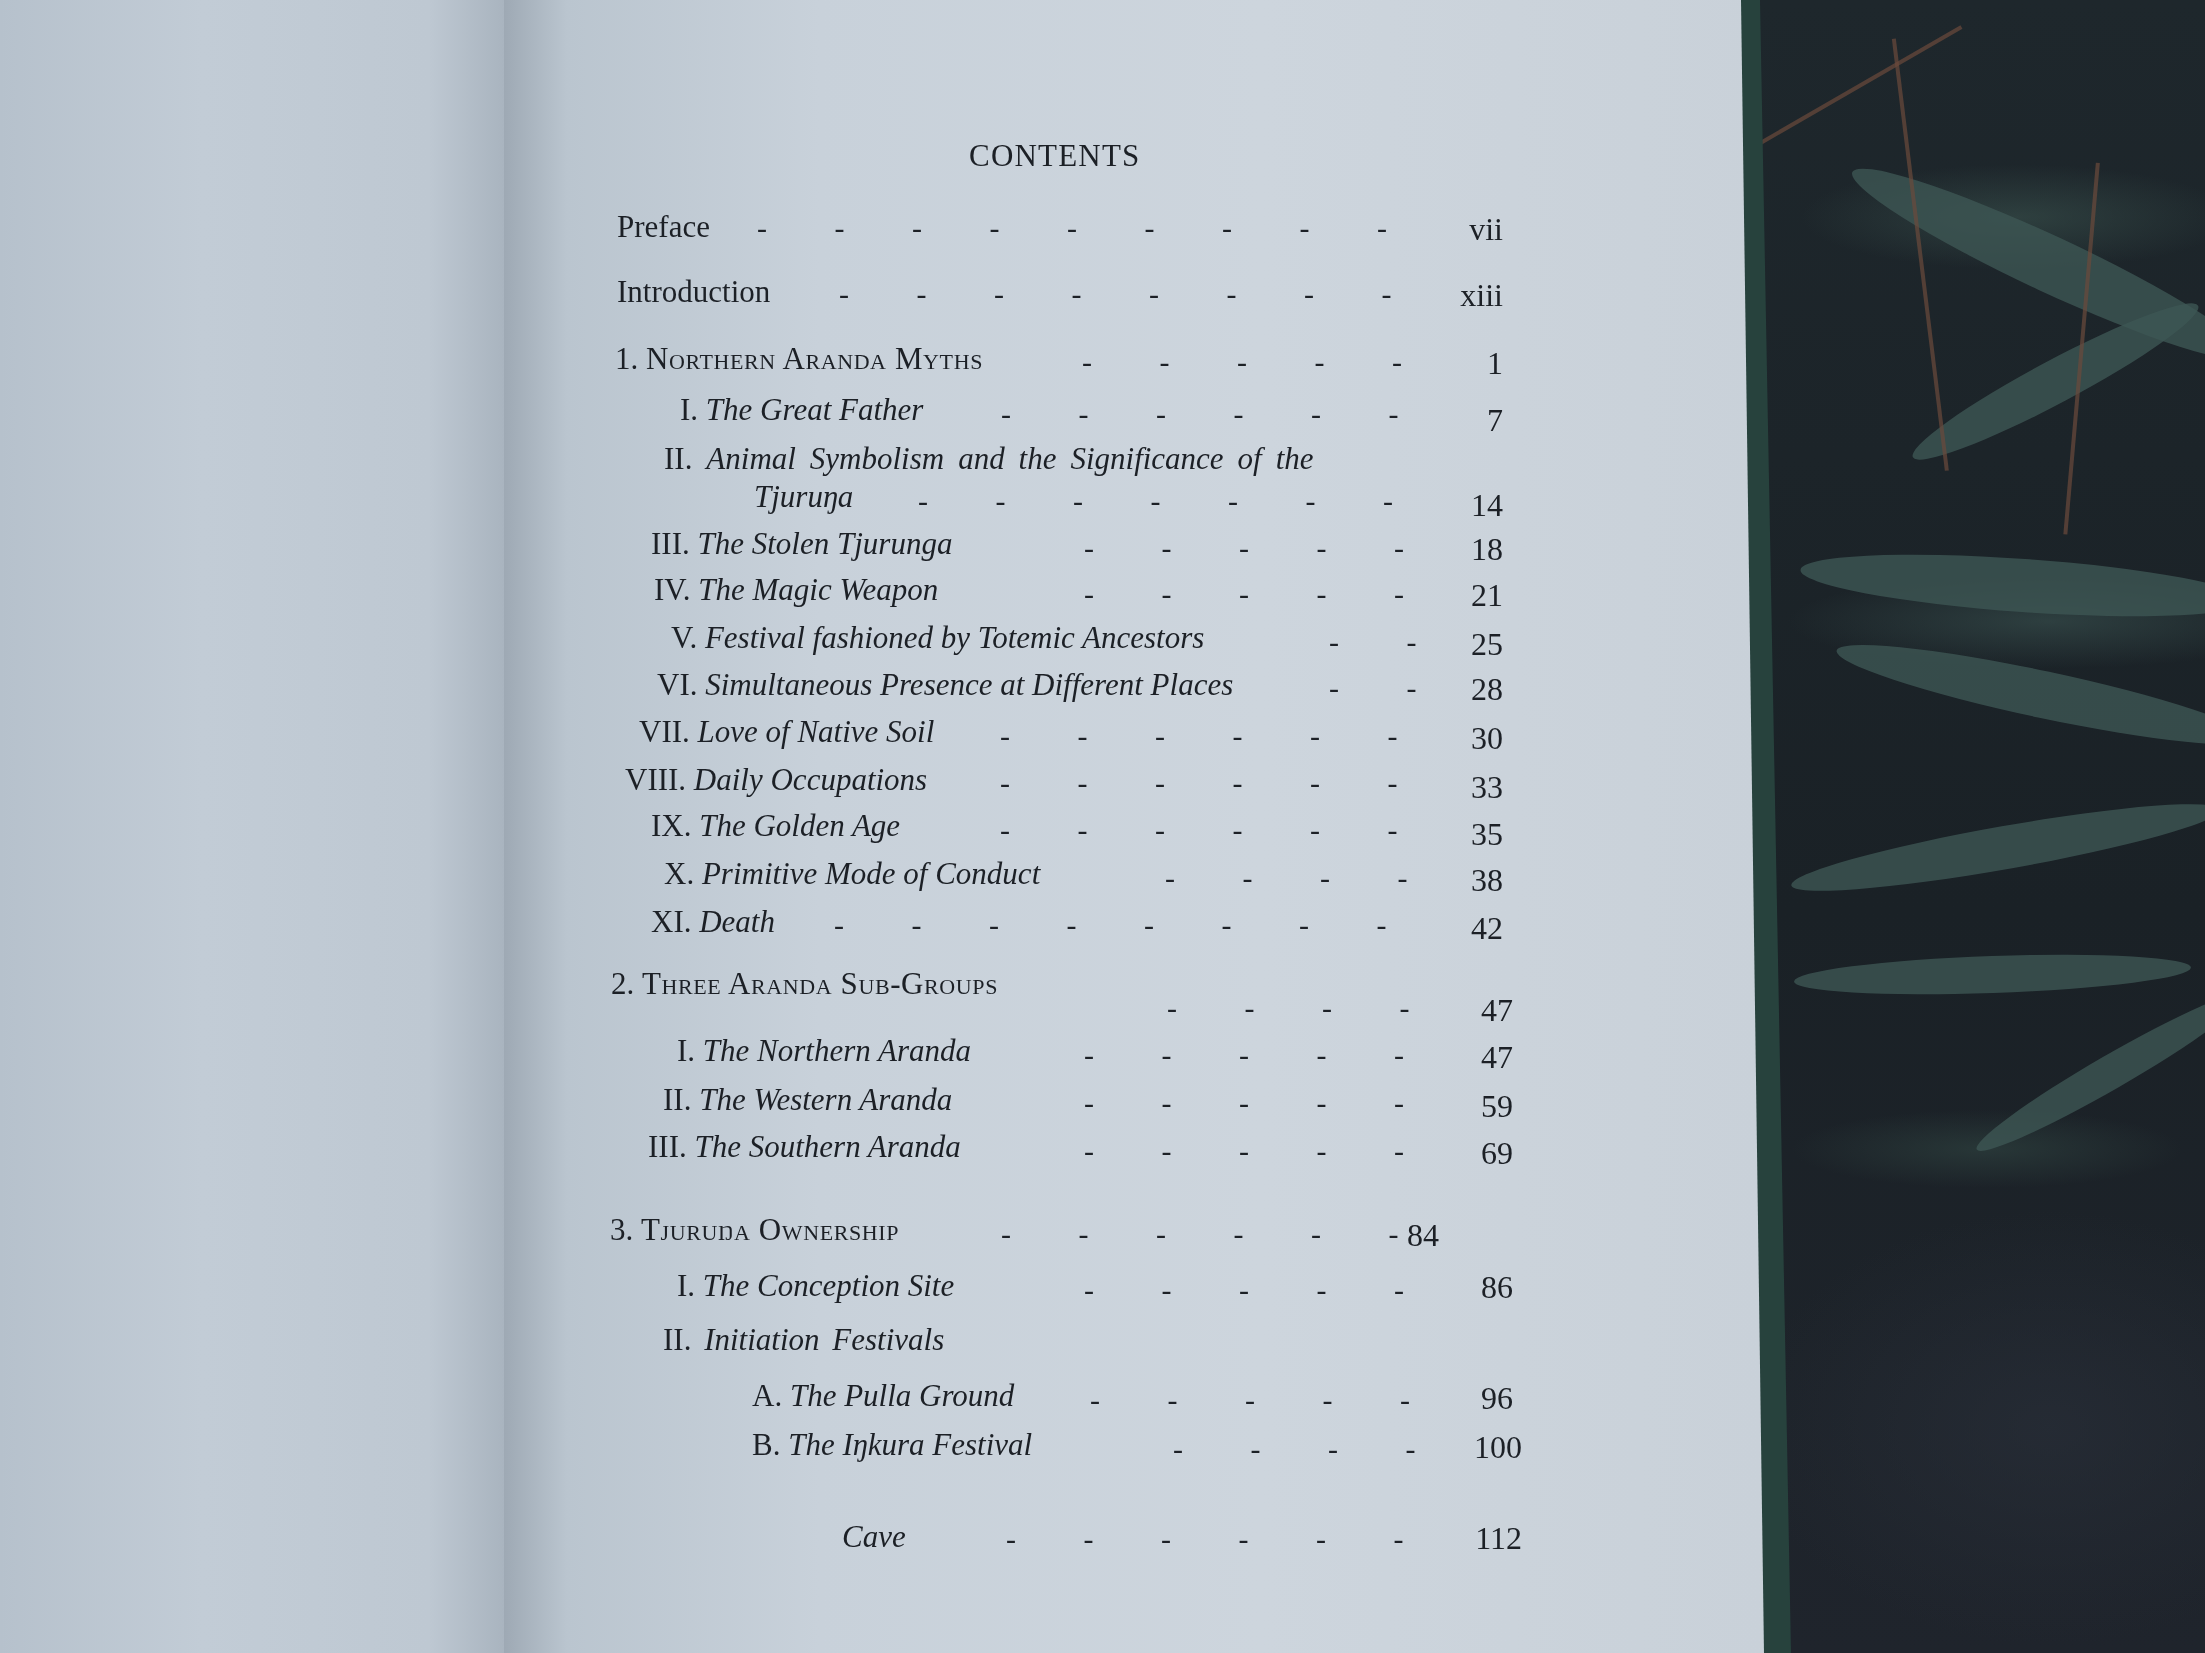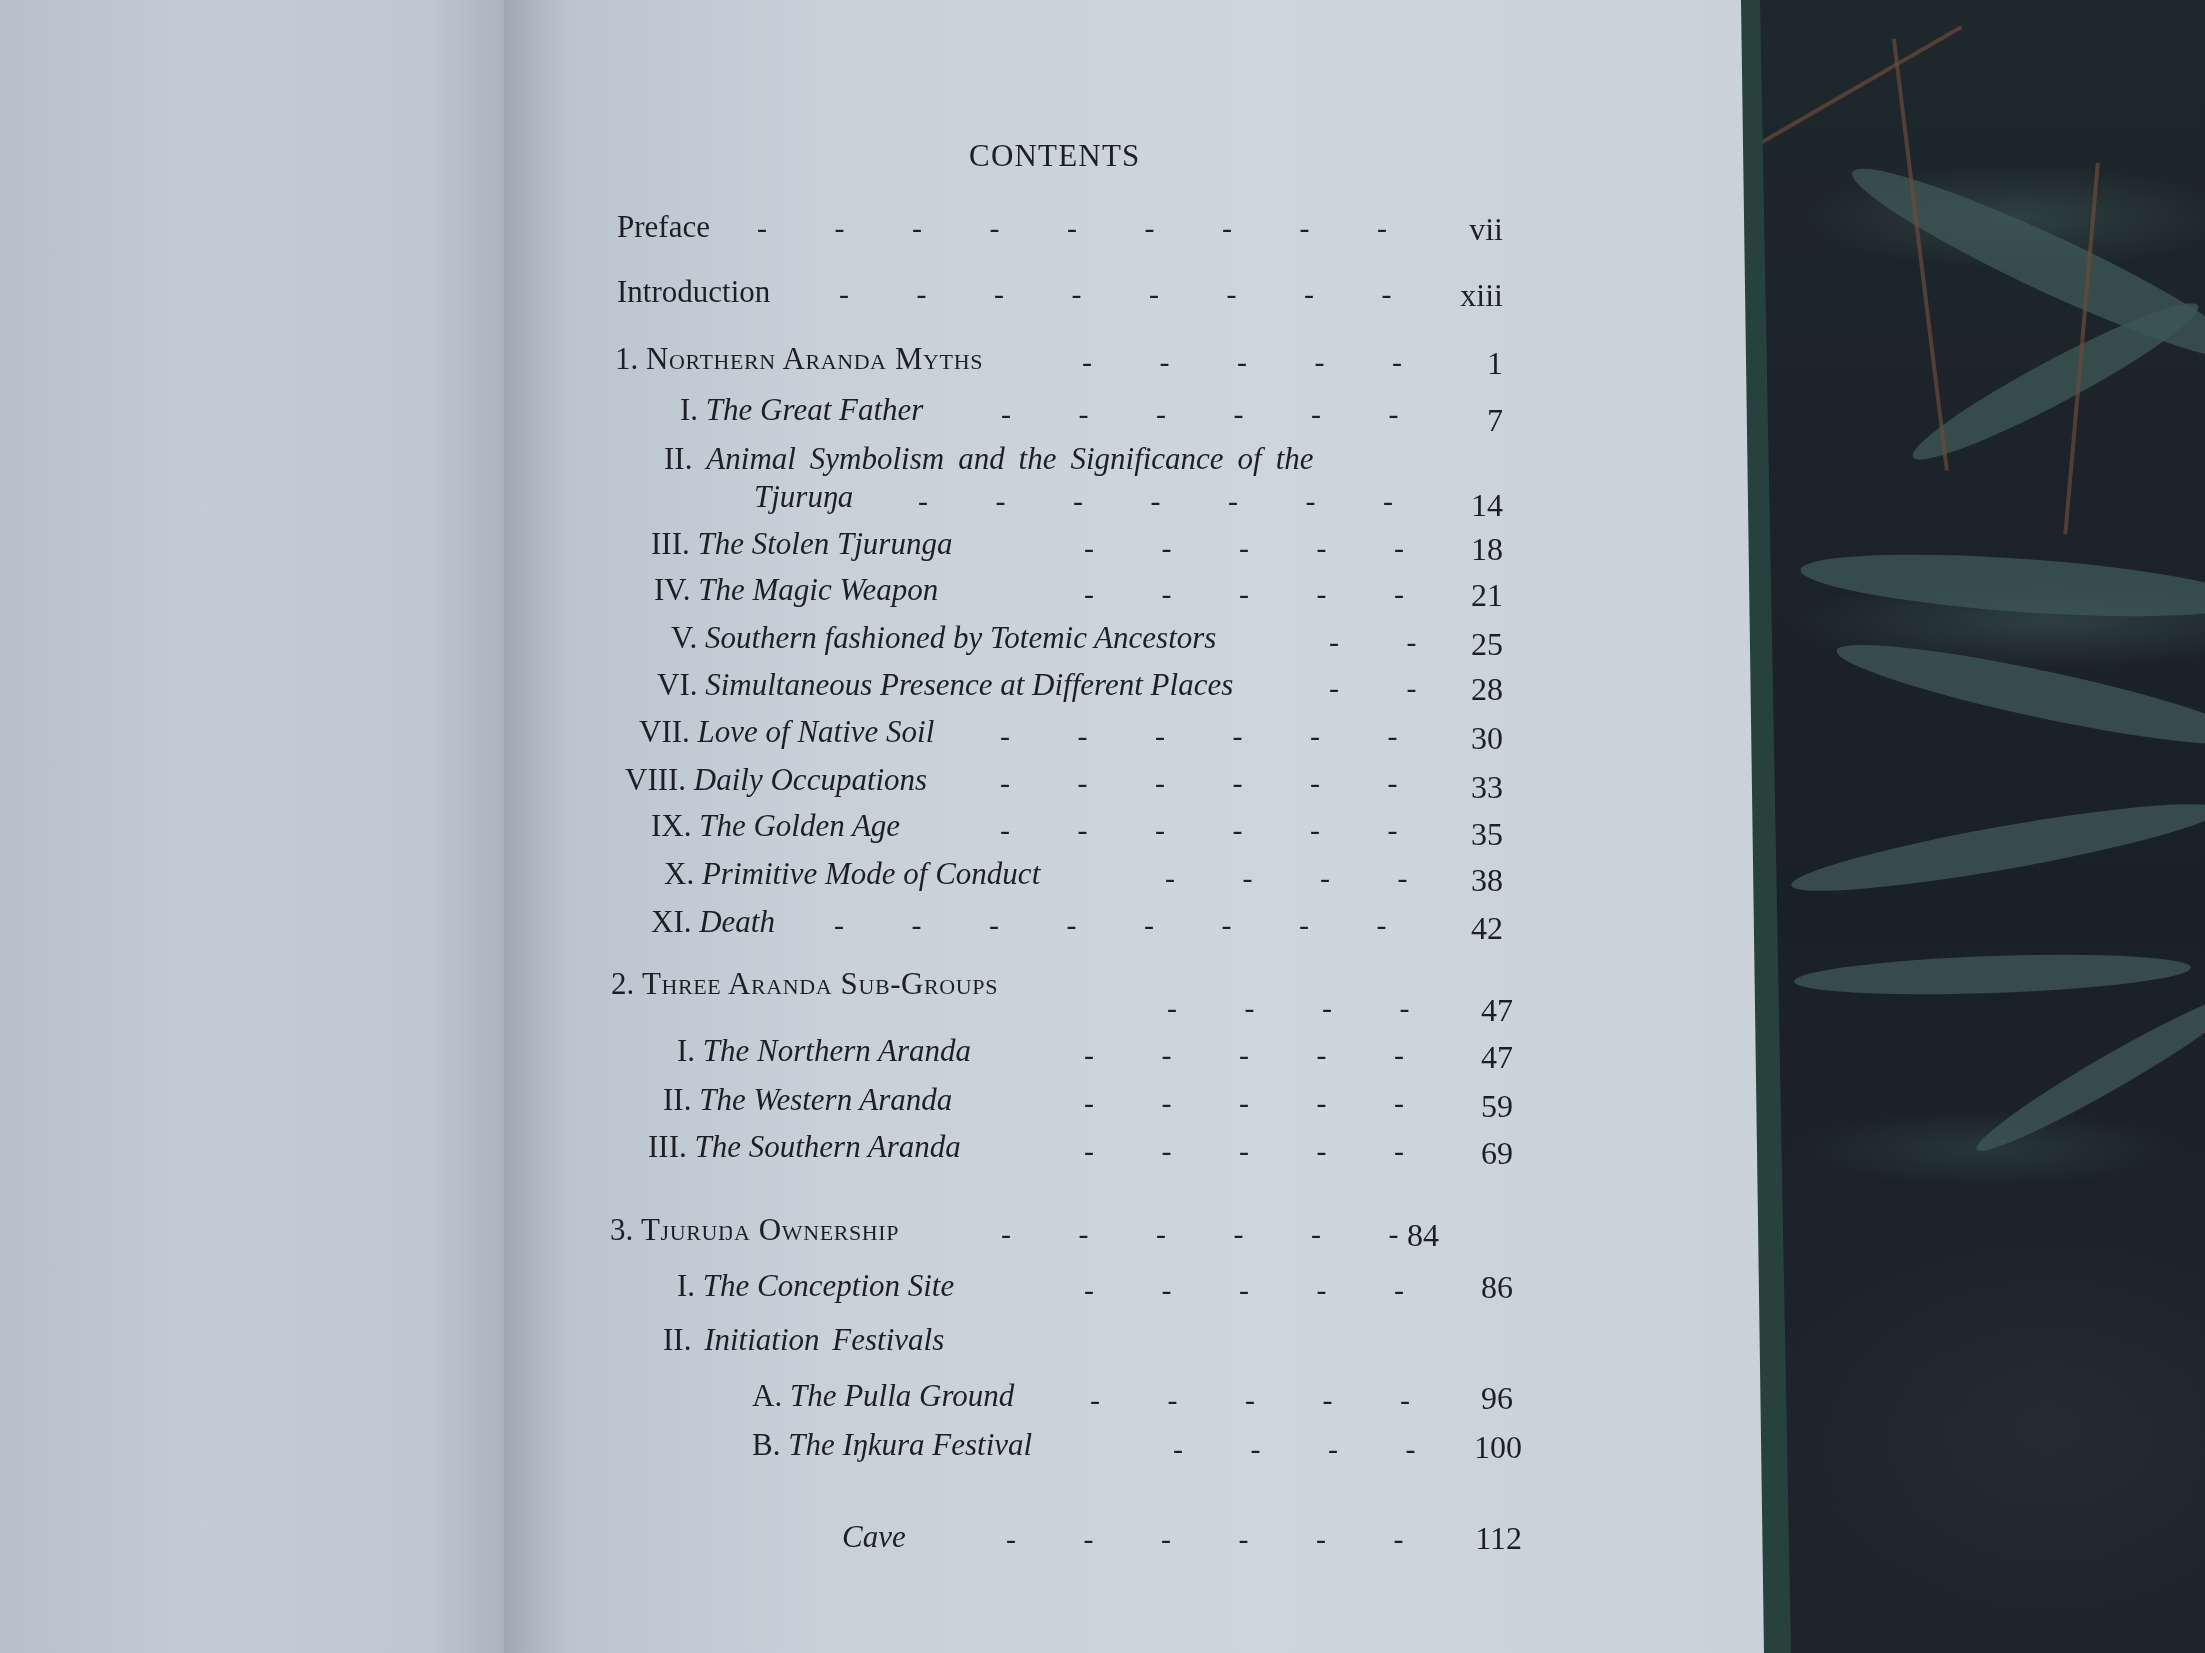--- a/index.html
+++ b/index.html
@@ -109,21 +109,21 @@
 
   <div class="row" style="left:654px;top:572px;">
     <span>IV.</span>
     <span class="it">The Magic Weapon</span>
   </div>
   <div class="dots" style="left:1084px;top:577px;word-spacing:60px;">- - - - -</div>
   <div class="page" style="left:1428px;top:577px;">21</div>
 
   <div class="row" style="left:671px;top:620px;">
     <span>V.</span>
-    <span class="it">Southern fashioned by Totemic Ancestors</span>
+    <span class="it">Festival fashioned by Totemic Ancestors</span>
   </div>
   <div class="dots" style="left:1329px;top:625px;word-spacing:60px;">- -</div>
   <div class="page" style="left:1428px;top:626px;">25</div>
 
   <div class="row" style="left:657px;top:667px;">
     <span>VI.</span>
     <span class="it">Simultaneous Presence at Different Places</span>
   </div>
   <div class="dots" style="left:1329px;top:671px;word-spacing:60px;">- -</div>
   <div class="page" style="left:1428px;top:671px;">28</div>

